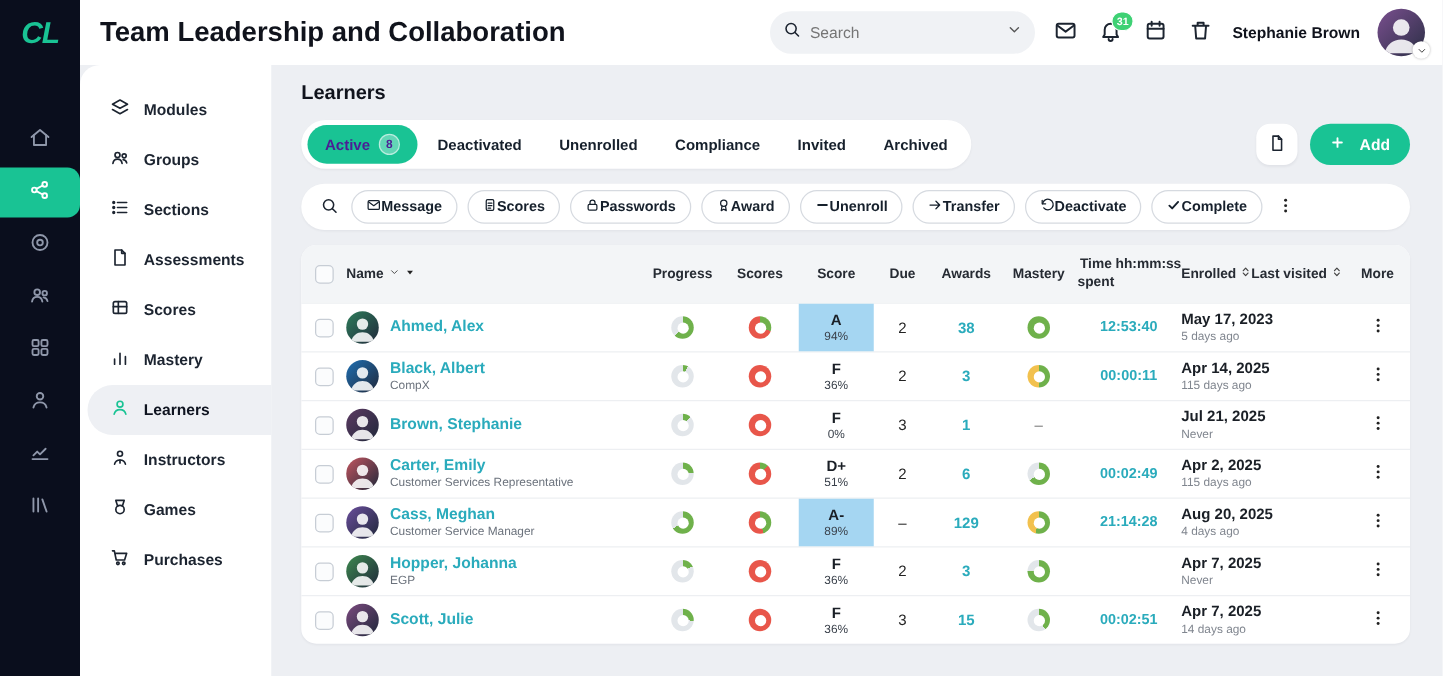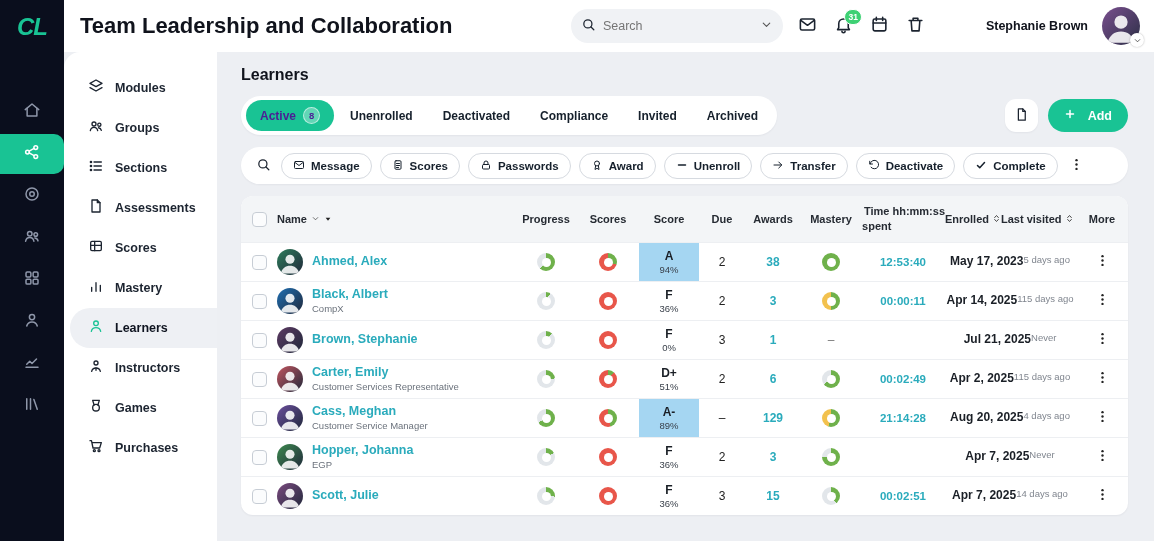--- a/index.html
+++ b/index.html
@@ -23,21 +23,21 @@
                display:flex; align-items:center; padding:0 10px; gap:7px; }
   .searchbox svg { width:15px; height:15px; color:#1c2430; flex-shrink:0; }
   .searchbox input { flex:1; min-width:0; border:none; background:transparent; outline:none; font-size:12.5px; color:#333;
                      font-family:"Liberation Sans",sans-serif; }
   .searchbox .chev svg { width:13px; height:13px; color:#555; }
   .top-ic { position:relative; background:none; border:none; color:#1c2430; cursor:pointer; width:22px; height:22px; }
   .top-ic svg { width:19px; height:19px; }
   .notif-badge { position:absolute; top:-6px; right:-7px; min-width:16px; height:16px; border-radius:8px;
                  background:var(--badge,#3ed174); color:#fff; font-size:8.5px; font-weight:700;
                  display:flex; align-items:center; justify-content:center; padding:0 3px; border:1.5px solid #fff; }
-  .user-name { font-size:12.5px; font-weight:700; color:#10131c; white-space:nowrap;margin-left:45px; }
+  .user-name { font-size:12.5px; font-weight:700; color:#10131c; white-space:nowrap; }
   .user-avatar { position:relative; width:38px; height:38px; border-radius:50%; flex-shrink:0;
                  background:linear-gradient(135deg,#7a4f8f,#2b2f45); overflow:visible; }
   .user-avatar .face { position:absolute; inset:0; border-radius:50%; overflow:hidden; }
   .user-avatar .face svg { width:100%; height:100%; }
   .avatar-chev { position:absolute; right:-4px; bottom:-2px; width:14px; height:14px; background:#fff; border-radius:50%;
                  display:flex; align-items:center; justify-content:center; color:#333; box-shadow:0 0 2px rgba(0,0,0,.3); }
   .avatar-chev svg { width:9px; height:9px; }
 
   .below { flex:1; display:flex; min-height:0; }
 
@@ -70,21 +70,21 @@
   .add-btn { height:33px; border:none; background:var(--accent,#19c394); color:#fff; border-radius:17px; padding:0 16px;
              font-size:12.5px; font-weight:800; cursor:pointer; display:flex; align-items:center; gap:12px;
              font-family:"Liberation Sans",sans-serif; }
   .add-btn svg { width:12px; height:12px; }
 
   .toolbar-card { margin-top:12px; background:#fff; border-radius:19px; height:37px; display:flex; align-items:center;
                   padding:0 12px; gap:8px; box-shadow:0 1px 2px rgba(16,24,40,.05); }
   .tool-search { background:none; border:none; color:#1c2430; cursor:pointer; width:20px; height:20px; }
   .tool-search svg { width:15px; height:15px; }
   .tool-btn { border:1px solid #d6dae0; background:#fff; border-radius:14px; padding:5px 11px; font-size:11.5px;
-              font-weight:700; color:#16202c; cursor:pointer; display:flex; align-items:center; gap:6px;
+              font-weight:700; color:#16202c; cursor:pointer; display:flex; align-items:center; 
               font-family:"Liberation Sans",sans-serif; white-space:nowrap; }
   .tool-btn svg { width:12px; height:12px; }
   .tool-kebab { margin-left:2px; background:none; border:none; cursor:pointer; color:#222; width:18px; height:18px; }
   .tool-kebab svg { width:15px; height:15px; }
 
   
   .table-card { margin-top:12px; background:#fff; border-radius:12px; overflow:hidden; box-shadow:0 1px 2px rgba(16,24,40,.05); }
   .tgrid { display:grid; grid-template-columns:36px 238px 62px 62px 60px 46px 56px 60px 84px 130px 54px; align-items:center; }
   .thead { background:#f3f5f7; min-height:46px; font-size:11px; font-weight:800; color:#262b33; }
   .th { display:flex; align-items:center; gap:4px; }
@@ -107,21 +107,21 @@
   .subtitle { font-size:9.5px; color:#6b727c; }
   .donut { position:relative; width:18px; height:18px; border-radius:50%; display:inline-block; background:#e2e6ea; }
   .donut::after { content:''; position:absolute; inset:4.5px; background:#fff; border-radius:50%; }
   .dash { color:#777; font-size:12px; }
   .c-score { flex-direction:column; justify-content:center; align-self:stretch; line-height:1.25; padding:4px 0; }
   .c-score .grade { font-size:12px; font-weight:800; color:#1a1f26; }
   .c-score .pct { font-size:9.5px; color:#3a414b; }
   .c-score.hl { background:#a5d6f2; }
   .teal { color:var(--link,#2aabbc); font-weight:600; }
   .time { font-size:11.5px; }
-  .c-enrolled { align-items:flex-start; justify-content:center; line-height:1.3; }
+  .c-enrolled { flex-direction:column; align-items:flex-start; justify-content:center; line-height:1.3; }
   .date { font-size:12px; font-weight:700; color:#1a1f26; }
   .ago { font-size:9.5px; color:#80868f; }
   .kebab-btn { background:none; border:none; cursor:pointer; color:#222; width:20px; height:20px; }
   .kebab-btn svg { width:15px; height:15px; }
 </style>
 </head>
 <body>
 
 <div class="app">
 
@@ -319,25 +319,25 @@
       <main class="main">
         <h2 class="page-title">Learners</h2>
 
         <div class="tabs-row">
           <div class="tabs-card">
               <button class="tab active">
     <span class="tab-label">Active</span>
     <span class="tab-count">8</span>
   </button>
               <button class="tab">
+    <span class="tab-label">Deactivated</span>
+
+  </button>
+              <button class="tab">
     <span class="tab-label">Unenrolled</span>
-
-  </button>
-              <button class="tab">
-    <span class="tab-label">Deactivated</span>
 
   </button>
               <button class="tab">
     <span class="tab-label">Compliance</span>
 
   </button>
               <button class="tab">
     <span class="tab-label">Invited</span>
 
   </button>

